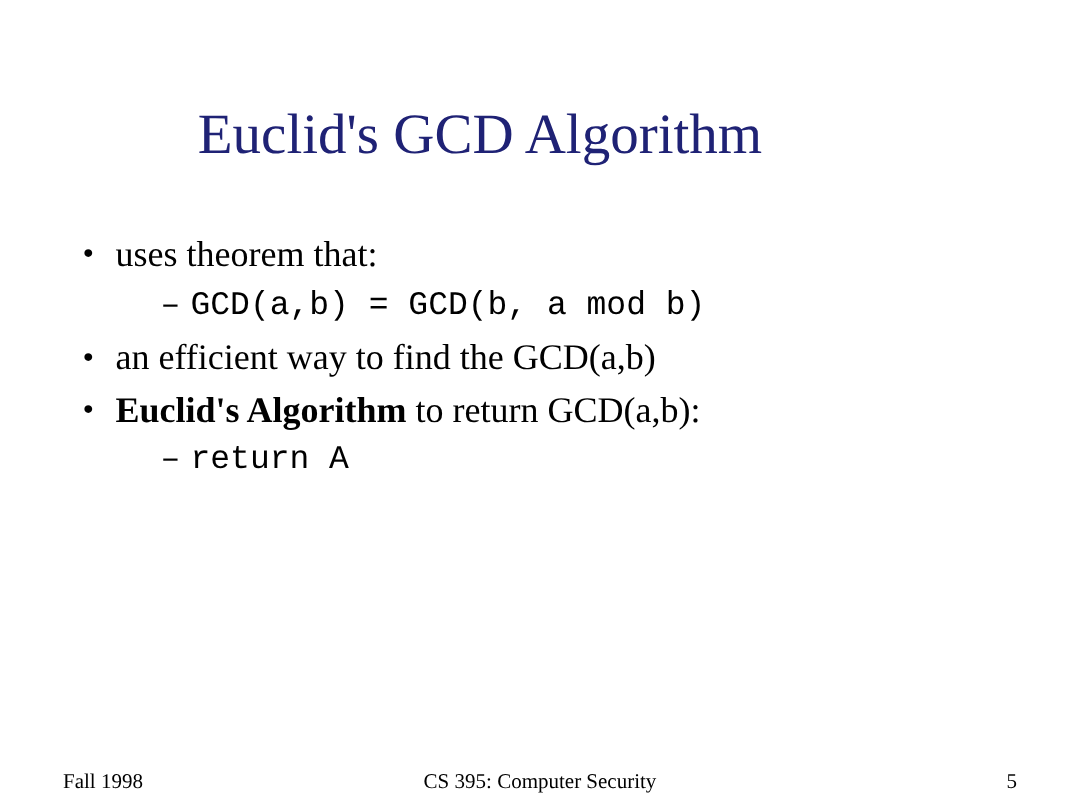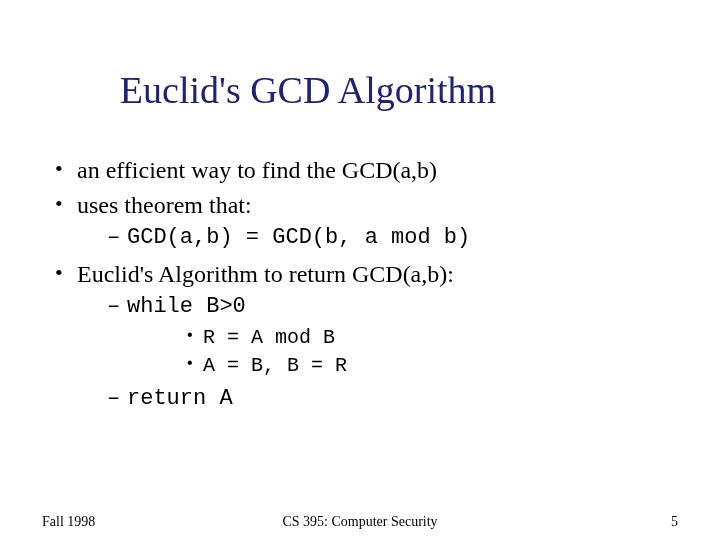--- a/index.html
+++ b/index.html
@@ -14,21 +14,21 @@
   }
   .slide {
     position: relative;
     width: 720px;
     height: 540px;
     box-sizing: border-box;
   }
   .title {
     position: absolute;
     top: 68px;
-    left: 4px;
+    left: 16px;
     width: 608px;
     text-align: center;
     font-size: 38px;
     color: #1f2275;
     font-weight: 400;
   }
   .body {
     position: absolute;
     top: 155px;
     left: 55px;
@@ -82,21 +82,21 @@
     padding-left: 18px;
     margin: 2px 0;
   }
   ul.dot > li::before {
     content: "•";
     position: absolute;
     left: 0;
     font-size: 16px;
     top: 1px;
   }
-  .bold { font-weight: 400; }
+  .bold { font-weight: 700; }
   .footer {
     position: absolute;
     bottom: 26px;
     left: 0;
     width: 720px;
     font-size: 14px;
   }
   .footer .left  { position: absolute; left: 42px; }
   .footer .center{ position: absolute; width: 720px; text-align: center; }
   .footer .right { position: absolute; right: 42px; }
@@ -105,46 +105,35 @@
 <body>
 
 <div class="slide">
 
   <div class="title">Euclid's GCD Algorithm</div>
 
   <div class="body">
     <ul class="top">
 
       <li>
-        <span>an efficient way to find the GCD(a,b)</span>
-      </li>
-
-      <li>
         <span>uses theorem that:</span>
         <ul class="dash">
           <li>
             <span>GCD(a,b) = GCD(b, a mod b)</span>
           </li>
         </ul>
       </li>
 
       <li>
+        <span>an efficient way to find the GCD(a,b)</span>
+      </li>
+
+      <li>
         <span class="bold">Euclid's Algorithm</span><span> to return GCD(a,b):</span>
         <ul class="dash">
-          <li>
-            <span>while B&gt;0</span>
-            <ul class="dot">
-              <li>
-                <span>R = A mod B</span>
-              </li>
-              <li>
-                <span>A = B, B = R</span>
-              </li>
-            </ul>
-          </li>
           <li>
             <span>return A</span>
           </li>
         </ul>
       </li>
 
     </ul>
   </div>
 
   <div class="footer">

